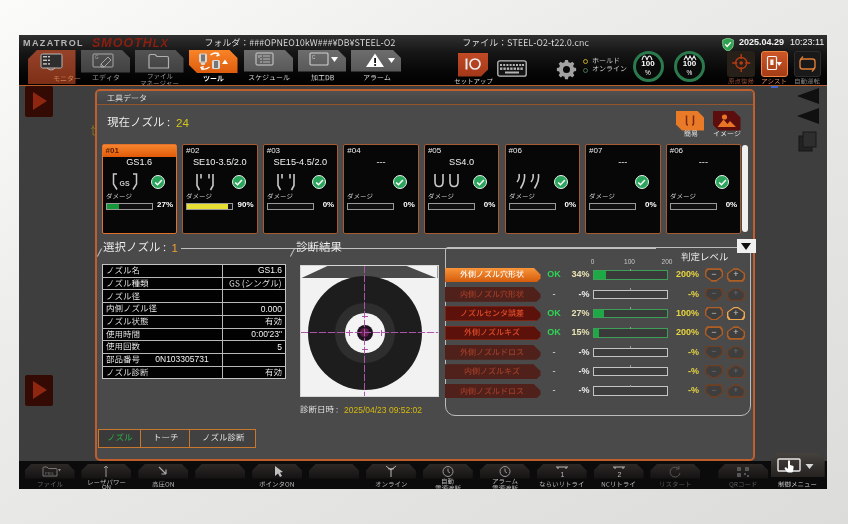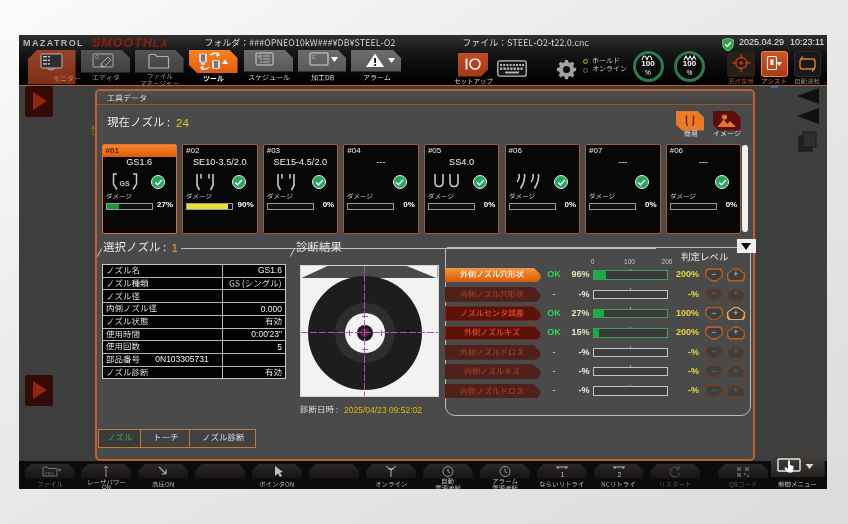--- a/index.html
+++ b/index.html
@@ -14,21 +14,21 @@
 <svg style="position:absolute;left:185.0px;top:2.5px;overflow:visible" width="191.8" height="10.4" viewBox="0 -7.92 191.8 10.44">
       <path d="M7.7 -6 7.2 -6.3C7 -6.3 6.9 -6.3 6.7 -6.3C6.3 -6.3 2.7 -6.3 2.2 -6.3C1.9 -6.3 1.6 -6.3 1.3 -6.3V-5.6C1.5 -5.6 1.8 -5.6 2.2 -5.6C2.7 -5.6 6.3 -5.6 6.8 -5.6C6.7 -4.7 6.3 -3.5 5.6 -2.6C4.9 -1.7 3.9 -0.9 2.1 -0.5L2.7 0.2C4.4 -0.3 5.5 -1.2 6.3 -2.2C7 -3.1 7.4 -4.6 7.6 -5.5C7.6 -5.7 7.7 -5.9 7.7 -6Z M10.6 -0.8 11.1 -0.2C12.3 -0.9 13.6 -2 14.2 -2.9L14.2 -0.3C14.2 -0.2 14.1 -0.1 14 -0.1C13.7 -0.1 13.2 -0.1 12.9 -0.2L12.9 0.5C13.3 0.5 13.9 0.6 14.2 0.6C14.6 0.6 14.9 0.3 14.9 -0.1L14.8 -3.5H16.2C16.3 -3.5 16.6 -3.5 16.7 -3.5V-4.2C16.6 -4.2 16.3 -4.2 16.1 -4.2H14.8L14.8 -4.9C14.8 -5.1 14.8 -5.3 14.9 -5.5H14.1C14.1 -5.3 14.2 -5.1 14.2 -4.9L14.2 -4.2H11.5C11.3 -4.2 11 -4.2 10.8 -4.2V-3.5C11 -3.5 11.2 -3.5 11.5 -3.5H13.9C13.3 -2.6 11.9 -1.4 10.6 -0.8Z M22.7 -0.2 23.2 0.2C23.3 0.2 23.4 0.1 23.5 0C24.5 -0.5 25.8 -1.4 26.6 -2.5L26.1 -3.1C25.5 -2.1 24.3 -1.3 23.5 -0.9C23.5 -1.2 23.5 -5.5 23.5 -6.1C23.5 -6.4 23.5 -6.7 23.6 -6.7H22.7C22.7 -6.7 22.8 -6.4 22.8 -6.1C22.8 -5.5 22.8 -1.1 22.8 -0.7C22.8 -0.5 22.8 -0.3 22.7 -0.2ZM18.6 -0.2 19.3 0.2C20 -0.4 20.6 -1.3 20.9 -2.2C21.1 -3.1 21.1 -5.1 21.1 -6.1C21.1 -6.3 21.2 -6.6 21.2 -6.7H20.4C20.4 -6.5 20.4 -6.3 20.4 -6.1C20.4 -5.1 20.4 -3.3 20.2 -2.4C19.9 -1.6 19.4 -0.8 18.6 -0.2Z M34.9 -7.6 34.4 -7.4C34.6 -7.1 34.9 -6.6 35.1 -6.2L35.6 -6.4C35.5 -6.7 35.1 -7.3 34.9 -7.6ZM31.5 -6.9 30.7 -7.1C30.7 -6.9 30.5 -6.6 30.4 -6.4C30 -5.6 29.1 -4.2 27.5 -3.3L28.1 -2.8C29.2 -3.5 30 -4.4 30.5 -5.2H33.6C33.4 -4.4 32.9 -3.5 32.3 -2.7C31.7 -3.1 31 -3.6 30.4 -3.9L30 -3.4C30.5 -3.1 31.2 -2.6 31.9 -2.1C31.1 -1.2 29.9 -0.4 28.4 0L29 0.6C30.6 0 31.7 -0.8 32.5 -1.7C32.8 -1.4 33.2 -1.1 33.4 -0.9L34 -1.5C33.7 -1.7 33.3 -2 32.9 -2.3C33.6 -3.2 34.1 -4.2 34.4 -5.1C34.4 -5.2 34.5 -5.4 34.6 -5.6L34.1 -5.8L34.6 -6C34.4 -6.4 34.1 -6.9 33.9 -7.3L33.4 -7C33.7 -6.7 33.9 -6.2 34.1 -5.8L34 -5.9C33.8 -5.9 33.6 -5.8 33.4 -5.8H31L31.1 -6.1C31.2 -6.3 31.4 -6.6 31.5 -6.9Z M40.5 -4.9C40.9 -4.9 41.2 -5.2 41.2 -5.6C41.2 -6 40.9 -6.2 40.5 -6.2C40.1 -6.2 39.8 -6 39.8 -5.6C39.8 -5.2 40.1 -4.9 40.5 -4.9ZM40.5 -0.5C40.9 -0.5 41.2 -0.8 41.2 -1.2C41.2 -1.6 40.9 -1.8 40.5 -1.8C40.1 -1.8 39.8 -1.6 39.8 -1.2C39.8 -0.8 40.1 -0.5 40.5 -0.5Z M45.9 0H46.4L46.7 -2.1H48L47.8 0H48.3L48.6 -2.1H49.5V-2.6H48.6L48.8 -4.1H49.7V-4.7H48.9L49.1 -6.5H48.6L48.3 -4.7H47L47.2 -6.5H46.7L46.5 -4.7H45.6V-4.1H46.4L46.2 -2.6H45.4V-2.1H46.2ZM46.8 -2.6 46.9 -4.1H48.3L48.1 -2.6Z M50.9 0H51.4L51.7 -2.1H53L52.8 0H53.3L53.6 -2.1H54.5V-2.6H53.6L53.8 -4.1H54.7V-4.7H53.9L54.1 -6.5H53.6L53.3 -4.7H52L52.2 -6.5H51.7L51.5 -4.7H50.6V-4.1H51.4L51.2 -2.6H50.4V-2.1H51.1ZM51.8 -2.6 51.9 -4.1H53.3L53.1 -2.6Z M55.9 0H56.4L56.7 -2.1H58L57.8 0H58.3L58.6 -2.1H59.5V-2.6H58.6L58.8 -4.1H59.7V-4.7H58.9L59.1 -6.5H58.6L58.3 -4.7H57L57.2 -6.5H56.7L56.5 -4.7H55.5V-4.1H56.4L56.2 -2.6H55.3V-2.1H56.1ZM56.7 -2.6 56.9 -4.1H58.3L58.1 -2.6Z M63.3 0.1C65 0.1 66.1 -1.2 66.1 -3.3C66.1 -5.4 65 -6.7 63.3 -6.7C61.7 -6.7 60.5 -5.4 60.5 -3.3C60.5 -1.2 61.7 0.1 63.3 0.1ZM63.3 -0.6C62.1 -0.6 61.4 -1.7 61.4 -3.3C61.4 -5 62.1 -6 63.3 -6C64.5 -6 65.3 -5 65.3 -3.3C65.3 -1.7 64.5 -0.6 63.3 -0.6Z M67.6 0H68.4V-2.6H69.5C70.9 -2.6 71.9 -3.3 71.9 -4.7C71.9 -6.1 70.9 -6.6 69.5 -6.6H67.6ZM68.4 -3.3V-5.9H69.3C70.5 -5.9 71.1 -5.6 71.1 -4.7C71.1 -3.7 70.5 -3.3 69.4 -3.3Z M73.3 0H74.1V-3.5C74.1 -4.2 74 -4.9 74 -5.5H74L74.7 -4.2L77.1 0H78V-6.6H77.2V-3.2C77.2 -2.5 77.2 -1.7 77.3 -1.1H77.2L76.5 -2.4L74.1 -6.6H73.3Z M79.8 0H83.7V-0.7H80.6V-3.1H83.1V-3.8H80.6V-5.9H83.6V-6.6H79.8Z M87.5 0.1C89.2 0.1 90.3 -1.2 90.3 -3.3C90.3 -5.4 89.2 -6.7 87.5 -6.7C85.9 -6.7 84.7 -5.4 84.7 -3.3C84.7 -1.2 85.9 0.1 87.5 0.1ZM87.5 -0.6C86.3 -0.6 85.5 -1.7 85.5 -3.3C85.5 -5 86.3 -6 87.5 -6C88.7 -6 89.5 -5 89.5 -3.3C89.5 -1.7 88.7 -0.6 87.5 -0.6Z M91.6 0H95.3V-0.7H93.9V-6.6H93.3C92.9 -6.4 92.5 -6.2 91.9 -6.1V-5.6H93.1V-0.7H91.6Z M98.3 0.1C99.6 0.1 100.4 -1 100.4 -3.3C100.4 -5.6 99.6 -6.7 98.3 -6.7C97.1 -6.7 96.3 -5.6 96.3 -3.3C96.3 -1 97.1 0.1 98.3 0.1ZM98.3 -0.5C97.6 -0.5 97.1 -1.4 97.1 -3.3C97.1 -5.2 97.6 -6.1 98.3 -6.1C99.1 -6.1 99.6 -5.2 99.6 -3.3C99.6 -1.4 99.1 -0.5 98.3 -0.5Z M101.7 0H102.5V-1.3L103.4 -2.4L104.8 0H105.7L103.9 -2.9L105.5 -4.9H104.6L102.5 -2.3H102.5V-7.2H101.7Z M107.4 0H108.4L109.4 -4C109.5 -4.5 109.6 -5 109.7 -5.5H109.8C109.9 -5 110 -4.5 110.1 -4L111.1 0H112.1L113.5 -6.6H112.7L112 -3C111.8 -2.3 111.7 -1.6 111.6 -0.9H111.5C111.4 -1.6 111.2 -2.3 111.1 -3L110.2 -6.6H109.4L108.5 -3C108.3 -2.3 108.2 -1.6 108 -0.9H108C107.8 -1.6 107.7 -2.3 107.6 -3L106.9 -6.6H106Z M114.6 0H115.1L115.4 -2.1H116.7L116.5 0H117L117.3 -2.1H118.2V-2.6H117.3L117.5 -4.1H118.4V-4.7H117.6L117.8 -6.5H117.3L117.1 -4.7H115.7L115.9 -6.5H115.4L115.2 -4.7H114.3V-4.1H115.1L114.9 -2.6H114.1V-2.1H114.9ZM115.5 -2.6 115.7 -4.1H117L116.8 -2.6Z M119.6 0H120.1L120.4 -2.1H121.7L121.5 0H122L122.3 -2.1H123.2V-2.6H122.3L122.5 -4.1H123.4V-4.7H122.6L122.8 -6.5H122.3L122 -4.7H120.7L120.9 -6.5H120.4L120.2 -4.7H119.3V-4.1H120.1L119.9 -2.6H119.1V-2.1H119.9ZM120.5 -2.6 120.6 -4.1H122L121.8 -2.6Z M124.6 0H125.1L125.4 -2.1H126.7L126.5 0H127L127.3 -2.1H128.2V-2.6H127.3L127.5 -4.1H128.4V-4.7H127.6L127.8 -6.5H127.3L127 -4.7H125.7L125.9 -6.5H125.4L125.2 -4.7H124.3V-4.1H125.1L124.9 -2.6H124.1V-2.1H124.8ZM125.5 -2.6 125.6 -4.1H127L126.8 -2.6Z M130.8 0H131.6V-1.6H133.2V-2.1H131.6V-2.7H133.2V-3.2H131.8L133.5 -6.4H132.6L131.8 -4.7C131.6 -4.2 131.4 -3.8 131.2 -3.3H131.2C131 -3.8 130.8 -4.2 130.6 -4.7L129.8 -6.4H128.9L130.6 -3.2H129.2V-2.7H130.8V-2.1H129.2V-1.6H130.8Z M134.6 0H136.3C138.3 0 139.3 -1.2 139.3 -3.3C139.3 -5.4 138.3 -6.6 136.2 -6.6H134.6ZM135.4 -0.7V-5.9H136.2C137.7 -5.9 138.5 -5 138.5 -3.3C138.5 -1.7 137.7 -0.7 136.2 -0.7Z M140.8 0H142.9C144.4 0 145.4 -0.6 145.4 -1.9C145.4 -2.8 144.8 -3.4 144 -3.5V-3.6C144.7 -3.8 145 -4.3 145 -5C145 -6.1 144.1 -6.6 142.7 -6.6H140.8ZM141.6 -3.8V-5.9H142.6C143.7 -5.9 144.2 -5.7 144.2 -4.9C144.2 -4.2 143.7 -3.8 142.6 -3.8ZM141.6 -0.7V-3.1H142.8C143.9 -3.1 144.6 -2.8 144.6 -2C144.6 -1.1 143.9 -0.7 142.8 -0.7Z M147.9 0H148.7V-1.6H150.3V-2.1H148.7V-2.7H150.3V-3.2H148.9L150.6 -6.4H149.7L148.9 -4.7C148.7 -4.2 148.5 -3.8 148.3 -3.3H148.3C148.1 -3.8 147.9 -4.2 147.7 -4.7L146.9 -6.4H146L147.7 -3.2H146.3V-2.7H147.9V-2.1H146.3V-1.6H147.9Z M153.5 0.1C154.9 0.1 155.8 -0.7 155.8 -1.8C155.8 -2.7 155.2 -3.2 154.4 -3.5L153.5 -3.9C153 -4.1 152.4 -4.4 152.4 -5C152.4 -5.6 152.9 -6 153.6 -6C154.2 -6 154.7 -5.8 155.1 -5.4L155.5 -5.9C155.1 -6.4 154.4 -6.7 153.6 -6.7C152.4 -6.7 151.5 -6 151.5 -5C151.5 -4 152.3 -3.5 152.9 -3.3L153.8 -2.9C154.4 -2.6 154.9 -2.4 154.9 -1.7C154.9 -1 154.4 -0.6 153.5 -0.6C152.8 -0.6 152.2 -0.9 151.7 -1.4L151.2 -0.9C151.8 -0.3 152.6 0.1 153.5 0.1Z M158.4 0H159.3V-5.9H161.3V-6.6H156.4V-5.9H158.4Z M162.5 0H166.3V-0.7H163.3V-3.1H165.8V-3.8H163.3V-5.9H166.2V-6.6H162.5Z M167.8 0H171.6V-0.7H168.6V-3.1H171.1V-3.8H168.6V-5.9H171.5V-6.6H167.8Z M173.1 0H176.8V-0.7H173.9V-6.6H173.1Z M177.4 -2.2H179.7V-2.8H177.4Z M183.5 0.1C185.1 0.1 186.3 -1.2 186.3 -3.3C186.3 -5.4 185.1 -6.7 183.5 -6.7C181.8 -6.7 180.7 -5.4 180.7 -3.3C180.7 -1.2 181.8 0.1 183.5 0.1ZM183.5 -0.6C182.3 -0.6 181.5 -1.7 181.5 -3.3C181.5 -5 182.3 -6 183.5 -6C184.7 -6 185.5 -5 185.5 -3.3C185.5 -1.7 184.7 -0.6 183.5 -0.6Z M187.2 0H191.4V-0.7H189.5C189.2 -0.7 188.8 -0.7 188.5 -0.6C190 -2.1 191.1 -3.5 191.1 -4.8C191.1 -5.9 190.3 -6.7 189.1 -6.7C188.3 -6.7 187.7 -6.3 187.2 -5.8L187.7 -5.3C188 -5.7 188.5 -6 189 -6C189.9 -6 190.3 -5.5 190.3 -4.7C190.3 -3.6 189.3 -2.3 187.2 -0.5Z" fill="#e0e0e0"></path>
     </svg>
 <svg style="position:absolute;left:443.0px;top:2.5px;overflow:visible" width="127.2" height="10.4" viewBox="0 -7.92 127.2 10.44">
       <path d="M7.7 -6 7.2 -6.3C7 -6.3 6.9 -6.3 6.7 -6.3C6.3 -6.3 2.7 -6.3 2.2 -6.3C1.9 -6.3 1.6 -6.3 1.3 -6.3V-5.6C1.5 -5.6 1.8 -5.6 2.2 -5.6C2.7 -5.6 6.3 -5.6 6.8 -5.6C6.7 -4.7 6.3 -3.5 5.6 -2.6C4.9 -1.7 3.9 -0.9 2.1 -0.5L2.7 0.2C4.4 -0.3 5.5 -1.2 6.3 -2.2C7 -3.1 7.4 -4.6 7.6 -5.5C7.6 -5.7 7.7 -5.9 7.7 -6Z M16.8 -4.5 16.4 -4.9C16.3 -4.9 16 -4.9 15.9 -4.9C15.5 -4.9 11.8 -4.9 11.4 -4.9C11.2 -4.9 10.8 -4.9 10.6 -4.9V-4.2C10.9 -4.2 11.2 -4.2 11.4 -4.2C11.8 -4.2 15.2 -4.2 15.7 -4.2C15.5 -3.8 14.8 -3 14.2 -2.6L14.8 -2.2C15.6 -2.8 16.3 -3.9 16.6 -4.3C16.6 -4.4 16.7 -4.5 16.8 -4.5ZM13.8 -3.6H13C13 -3.4 13 -3.3 13 -3.1C13 -1.9 12.9 -0.9 11.6 -0.1C11.4 0 11.2 0.1 11 0.2L11.7 0.7C13.6 -0.3 13.7 -1.7 13.8 -3.6Z M18.8 -3.2 19.1 -2.5C20.4 -2.9 21.6 -3.5 22.6 -4V-0.7C22.6 -0.3 22.5 0.1 22.5 0.3H23.4C23.4 0.1 23.3 -0.3 23.3 -0.7V-4.5C24.3 -5.1 25.1 -5.8 25.8 -6.5L25.2 -7C24.5 -6.3 23.6 -5.5 22.7 -4.9C21.7 -4.3 20.3 -3.7 18.8 -3.2Z M31.7 -0.2 32.2 0.2C32.3 0.2 32.4 0.1 32.5 0C33.5 -0.5 34.8 -1.4 35.6 -2.5L35.1 -3.1C34.5 -2.1 33.3 -1.3 32.5 -0.9C32.5 -1.2 32.5 -5.5 32.5 -6.1C32.5 -6.4 32.5 -6.7 32.6 -6.7H31.7C31.7 -6.7 31.8 -6.4 31.8 -6.1C31.8 -5.5 31.8 -1.1 31.8 -0.7C31.8 -0.5 31.8 -0.3 31.7 -0.2ZM27.6 -0.2 28.3 0.2C29 -0.4 29.6 -1.3 29.9 -2.2C30.1 -3.1 30.1 -5.1 30.1 -6.1C30.1 -6.3 30.2 -6.6 30.2 -6.7H29.4C29.4 -6.5 29.4 -6.3 29.4 -6.1C29.4 -5.1 29.4 -3.3 29.2 -2.4C28.9 -1.6 28.4 -0.8 27.6 -0.2Z M40.5 -4.9C40.9 -4.9 41.2 -5.2 41.2 -5.6C41.2 -6 40.9 -6.2 40.5 -6.2C40.1 -6.2 39.8 -6 39.8 -5.6C39.8 -5.2 40.1 -4.9 40.5 -4.9ZM40.5 -0.5C40.9 -0.5 41.2 -0.8 41.2 -1.2C41.2 -1.6 40.9 -1.8 40.5 -1.8C40.1 -1.8 39.8 -1.6 39.8 -1.2C39.8 -0.8 40.1 -0.5 40.5 -0.5Z M47.7 0.1C49.1 0.1 50 -0.7 50 -1.8C50 -2.7 49.4 -3.2 48.6 -3.5L47.7 -3.9C47.2 -4.1 46.6 -4.4 46.6 -5C46.6 -5.6 47.1 -6 47.8 -6C48.4 -6 48.9 -5.8 49.3 -5.4L49.8 -5.9C49.3 -6.4 48.6 -6.7 47.8 -6.7C46.6 -6.7 45.7 -6 45.7 -5C45.7 -4 46.5 -3.5 47.1 -3.3L48 -2.9C48.7 -2.6 49.1 -2.4 49.1 -1.7C49.1 -1 48.6 -0.6 47.7 -0.6C47.1 -0.6 46.4 -0.9 45.9 -1.4L45.4 -0.9C46 -0.3 46.8 0.1 47.7 0.1Z M52.6 0H53.5V-5.9H55.5V-6.6H50.6V-5.9H52.6Z M56.7 0H60.6V-0.7H57.5V-3.1H60V-3.8H57.5V-5.9H60.5V-6.6H56.7Z M62 0H65.9V-0.7H62.8V-3.1H65.3V-3.8H62.8V-5.9H65.8V-6.6H62Z M67.3 0H71V-0.7H68.1V-6.6H67.3Z M71.7 -2.2H74V-2.8H71.7Z M77.7 0.1C79.4 0.1 80.5 -1.2 80.5 -3.3C80.5 -5.4 79.4 -6.7 77.7 -6.7C76.1 -6.7 74.9 -5.4 74.9 -3.3C74.9 -1.2 76.1 0.1 77.7 0.1ZM77.7 -0.6C76.5 -0.6 75.7 -1.7 75.7 -3.3C75.7 -5 76.5 -6 77.7 -6C78.9 -6 79.7 -5 79.7 -3.3C79.7 -1.7 78.9 -0.6 77.7 -0.6Z M81.4 0H85.6V-0.7H83.8C83.4 -0.7 83 -0.7 82.7 -0.6C84.2 -2.1 85.3 -3.5 85.3 -4.8C85.3 -5.9 84.5 -6.7 83.3 -6.7C82.5 -6.7 81.9 -6.3 81.4 -5.8L81.9 -5.3C82.3 -5.7 82.7 -6 83.2 -6C84.1 -6 84.5 -5.5 84.5 -4.7C84.5 -3.6 83.5 -2.3 81.4 -0.5Z M86.5 -2.2H88.8V-2.8H86.5Z M91.5 0.1C91.8 0.1 92.2 0 92.4 -0.1L92.3 -0.7C92.1 -0.6 91.9 -0.5 91.7 -0.5C91.1 -0.5 91 -0.9 91 -1.5V-4.2H92.3V-4.9H91V-6.3H90.3L90.2 -4.9L89.4 -4.8V-4.2H90.1V-1.5C90.1 -0.5 90.5 0.1 91.5 0.1Z M93 0H97.1V-0.7H95.3C94.9 -0.7 94.5 -0.7 94.2 -0.6C95.7 -2.1 96.8 -3.5 96.8 -4.8C96.8 -5.9 96 -6.7 94.9 -6.7C94 -6.7 93.4 -6.3 92.9 -5.8L93.4 -5.3C93.8 -5.7 94.2 -6 94.8 -6C95.6 -6 96 -5.5 96 -4.7C96 -3.6 95 -2.3 93 -0.5Z M97.9 0H102.1V-0.7H100.3C99.9 -0.7 99.5 -0.7 99.2 -0.6C100.7 -2.1 101.8 -3.5 101.8 -4.8C101.8 -5.9 101 -6.7 99.9 -6.7C99 -6.7 98.4 -6.3 97.9 -5.8L98.4 -5.3C98.8 -5.7 99.2 -6 99.8 -6C100.6 -6 101 -5.5 101 -4.7C101 -3.6 100 -2.3 97.9 -0.5Z M103.8 0.1C104.1 0.1 104.4 -0.1 104.4 -0.5C104.4 -0.9 104.1 -1.1 103.8 -1.1C103.5 -1.1 103.2 -0.9 103.2 -0.5C103.2 -0.1 103.5 0.1 103.8 0.1Z M107.6 0.1C108.8 0.1 109.6 -1 109.6 -3.3C109.6 -5.6 108.8 -6.7 107.6 -6.7C106.3 -6.7 105.5 -5.6 105.5 -3.3C105.5 -1 106.3 0.1 107.6 0.1ZM107.6 -0.5C106.8 -0.5 106.3 -1.4 106.3 -3.3C106.3 -5.2 106.8 -6.1 107.6 -6.1C108.3 -6.1 108.8 -5.2 108.8 -3.3C108.8 -1.4 108.3 -0.5 107.6 -0.5Z M111.3 0.1C111.6 0.1 111.9 -0.1 111.9 -0.5C111.9 -0.9 111.6 -1.1 111.3 -1.1C111 -1.1 110.7 -0.9 110.7 -0.5C110.7 -0.1 111 0.1 111.3 0.1Z M115.3 0.1C115.9 0.1 116.4 -0.1 116.9 -0.5L116.5 -1.1C116.2 -0.8 115.8 -0.6 115.4 -0.6C114.5 -0.6 113.9 -1.3 113.9 -2.4C113.9 -3.6 114.5 -4.3 115.4 -4.3C115.8 -4.3 116.1 -4.1 116.4 -3.9L116.8 -4.4C116.4 -4.7 116 -5 115.4 -5C114.1 -5 113 -4.1 113 -2.4C113 -0.8 114 0.1 115.3 0.1Z M118 0H118.8V-3.5C119.3 -4 119.6 -4.3 120.1 -4.3C120.8 -4.3 121.1 -3.9 121.1 -3V0H121.9V-3.1C121.9 -4.3 121.4 -5 120.4 -5C119.7 -5 119.2 -4.6 118.7 -4.2H118.7L118.6 -4.9H118Z M125.4 0.1C126 0.1 126.5 -0.1 127 -0.5L126.6 -1.1C126.3 -0.8 125.9 -0.6 125.5 -0.6C124.6 -0.6 123.9 -1.3 123.9 -2.4C123.9 -3.6 124.6 -4.3 125.5 -4.3C125.9 -4.3 126.2 -4.1 126.5 -3.9L126.9 -4.4C126.5 -4.7 126.1 -5 125.4 -5C124.2 -5 123.1 -4.1 123.1 -2.4C123.1 -0.8 124.1 0.1 125.4 0.1Z" fill="#e0e0e0"></path>
     </svg>
 <svg class="abs" style="left:703px;top:3px" width="12" height="13" viewBox="0 0 12 13">
       <path d="M6 0 L11.3 2 V6.5 C11.3 9.8 9 12 6 13 C3 12 0.7 9.8 0.7 6.5 V2 Z" fill="#2fa14f" stroke="#8ad8a0" stroke-width=".8"></path>
       <path d="M3.2 6.3 L5.2 8.4 L8.8 4.2" stroke="#fff" stroke-width="1.4" fill="none"></path>
     </svg>
-<div style="position:absolute;left:720.0px;top:2.5px;font-size:9px;color:#f2f2f2;font-weight:400;line-height:1.1;white-space:nowrap;">2025.04.29</div>
+<div style="position:absolute;left:720.0px;top:2.5px;font-size:9px;color:#f2f2f2;font-weight:700;line-height:1.1;white-space:nowrap;">2025.04.29</div>
 <div style="position:absolute;left:771.0px;top:2.5px;font-size:9px;color:#f2f2f2;font-weight:400;line-height:1.1;white-space:nowrap;">10:23:11</div>
 <div class="abs" style="left:9px;top:15px;width:47.5px;height:34px;background:linear-gradient(180deg,#96432a,#7d2f16);clip-path:polygon(9px 0,100% 0,100% 100%,0 100%,0 9px)"></div>
 <div class="abs" style="left:61.5px;top:15px;width:49.5px;height:22.5px;background:linear-gradient(180deg,#535353,#414141);clip-path:polygon(0 0,calc(100% - 8px) 0,100% 8px,100% 100%,0 100%)"></div>
 <div class="abs" style="left:116px;top:15px;width:48.5px;height:22.5px;background:linear-gradient(180deg,#535353,#414141);clip-path:polygon(0 0,calc(100% - 8px) 0,100% 8px,100% 100%,0 100%)"></div>
 <div class="abs" style="left:170px;top:15px;width:48.5px;height:23px;background:linear-gradient(180deg,#f98427,#dd5c0e);clip-path:polygon(0 0,calc(100% - 8px) 0,100% 8px,100% 100%,8px 100%,0 calc(100% - 8px))"></div>
 <div class="abs" style="left:224.5px;top:15px;width:49.5px;height:21.5px;background:linear-gradient(180deg,#6d6d6d,#585858);clip-path:polygon(0 0,calc(100% - 8px) 0,100% 8px,100% 100%,0 100%)"></div>
 <div class="abs" style="left:279px;top:15px;width:48px;height:21.5px;background:linear-gradient(180deg,#6d6d6d,#585858);clip-path:polygon(0 0,calc(100% - 8px) 0,100% 8px,100% 100%,0 100%)"></div>
 <div class="abs" style="left:332px;top:15px;width:50px;height:21.5px;background:linear-gradient(180deg,#6d6d6d,#585858);clip-path:polygon(0 0,calc(100% - 8px) 0,100% 8px,100% 100%,0 100%)"></div>
 <svg style="position:absolute;left:33.5px;top:39.5px;overflow:visible" width="28.0" height="8.1" viewBox="0 -6.16 28.0 8.12">
       <path d="M0.8 -3V-2.4C1 -2.4 1.3 -2.4 1.5 -2.4H2.8V-0.8C2.8 -0.3 3.2 0.1 4.2 0.1C4.9 0.1 5.6 0.1 6.1 0L6.1 -0.6C5.5 -0.5 5 -0.5 4.3 -0.5C3.7 -0.5 3.4 -0.7 3.4 -1V-2.4H5.8C5.9 -2.4 6.2 -2.4 6.3 -2.4V-3C6.2 -3 5.9 -2.9 5.8 -2.9H3.4V-4.4H5.2C5.5 -4.4 5.6 -4.4 5.8 -4.4V-5C5.6 -5 5.5 -4.9 5.2 -4.9C4.7 -4.9 2.4 -4.9 1.9 -4.9C1.7 -4.9 1.5 -5 1.3 -5V-4.4C1.5 -4.4 1.7 -4.4 1.9 -4.4H2.8V-2.9H1.5C1.3 -2.9 1 -3 0.8 -3Z M8.2 -4.6V-3.9C8.5 -3.9 8.7 -3.9 8.9 -3.9C9.3 -3.9 11.6 -3.9 11.9 -3.9C12.2 -3.9 12.4 -3.9 12.6 -3.9V-4.6C12.4 -4.5 12.2 -4.5 11.9 -4.5C11.6 -4.5 9.4 -4.5 8.9 -4.5C8.7 -4.5 8.5 -4.5 8.2 -4.6ZM7.6 -1.1V-0.4C7.9 -0.4 8.1 -0.5 8.4 -0.5C8.8 -0.5 12.2 -0.5 12.6 -0.5C12.8 -0.5 13 -0.4 13.2 -0.4V-1.1C13 -1.1 12.8 -1.1 12.6 -1.1C12.2 -1.1 8.8 -1.1 8.4 -1.1C8.1 -1.1 7.9 -1.1 7.6 -1.1Z M17.8 -5.5 17.1 -5.7C17.1 -5.5 17 -5.3 16.9 -5.1C16.6 -4.5 15.8 -3.5 14.6 -2.7L15.1 -2.3C15.9 -2.9 16.5 -3.6 17 -4.2H19.3C19.2 -3.6 18.8 -2.9 18.4 -2.3C17.9 -2.6 17.4 -2.9 16.9 -3.2L16.5 -2.8C17 -2.5 17.5 -2.2 18 -1.8C17.4 -1.1 16.5 -0.5 15.3 -0.1L15.8 0.3C17 -0.1 17.9 -0.8 18.5 -1.5C18.8 -1.2 19 -1 19.2 -0.8L19.6 -1.3C19.4 -1.5 19.1 -1.7 18.9 -1.9C19.4 -2.6 19.8 -3.5 19.9 -4.1C20 -4.2 20 -4.4 20.1 -4.5L19.6 -4.8C19.5 -4.7 19.4 -4.7 19.2 -4.7H17.3L17.4 -4.9C17.5 -5.1 17.6 -5.3 17.8 -5.5Z M21.7 -3V-2.3C21.9 -2.4 22.3 -2.4 22.7 -2.4C23.2 -2.4 26 -2.4 26.5 -2.4C26.8 -2.4 27.1 -2.4 27.3 -2.3V-3C27.1 -3 26.9 -3 26.5 -3C26 -3 23.2 -3 22.7 -3C22.3 -3 21.9 -3 21.7 -3Z" fill="#d28457"></path>
@@ -425,21 +425,21 @@
 <div style="position:absolute;left:510.5px;width:200px;text-align:center;top:222.5px;font-size:6.5px;color:#c8c8c8;font-weight:400;line-height:1.1;white-space:nowrap;">100</div>
 <div style="position:absolute;left:548.0px;width:200px;text-align:center;top:222.5px;font-size:6.5px;color:#c8c8c8;font-weight:400;line-height:1.1;white-space:nowrap;">200</div>
 <svg style="position:absolute;left:662.0px;top:216.5px;overflow:visible" width="47.5" height="11.0" viewBox="0 -8.36 47.5 11.02">
       <path d="M8 -7.8V-0.2C8 -0 7.9 0 7.7 0.1C7.5 0.1 6.9 0.1 6.3 0C6.4 0.2 6.5 0.6 6.5 0.8C7.4 0.8 7.9 0.8 8.2 0.6C8.5 0.5 8.7 0.3 8.7 -0.2V-7.8ZM0.6 -7.3C0.9 -6.7 1.2 -5.8 1.3 -5.3L2 -5.5C1.9 -6 1.5 -6.8 1.2 -7.4ZM5.6 -6.8V-1.6H6.3V-6.8ZM4.5 -7.5C4.3 -6.9 3.9 -6 3.6 -5.5L4.2 -5.3C4.5 -5.8 4.9 -6.6 5.2 -7.3ZM2.5 -8V-4.9H0.6V-4.3H2.5V-2.9H0.4V-2.2H2.5V0.8H3.2V-2.2H5.3V-2.9H3.2V-4.3H5V-4.9H3.2V-8Z M11.6 -3.6C11.4 -1.9 10.9 -0.5 9.8 0.3C10 0.4 10.3 0.7 10.4 0.8C11 0.3 11.5 -0.5 11.8 -1.3C12.7 0.3 14.1 0.6 16.1 0.6H18.3C18.4 0.4 18.5 0.1 18.6 -0.1C18.1 -0.1 16.5 -0.1 16.1 -0.1C15.6 -0.1 15.1 -0.1 14.6 -0.2V-2.1H17.4V-2.8H14.6V-4.4H17.1V-5.1H11.5V-4.4H13.9V-0.4C13.1 -0.7 12.5 -1.2 12.1 -2.2C12.2 -2.6 12.3 -3 12.3 -3.5ZM10.3 -6.9V-4.8H11V-6.2H17.5V-4.8H18.2V-6.9H14.6V-8H13.9V-6.9Z M21.1 -0.3 21.7 0.2C21.8 0.1 22 0 22.1 0C24.4 -0.7 26.4 -1.9 27.6 -3.4L27.2 -4.1C26 -2.5 23.8 -1.3 22 -0.8C22 -1.3 22 -5.3 22 -6.2C22 -6.5 22 -6.8 22.1 -7.1H21.1C21.2 -6.9 21.2 -6.5 21.2 -6.2C21.2 -5.3 21.2 -1.4 21.2 -0.8C21.2 -0.6 21.2 -0.5 21.1 -0.3Z M35.1 -6.4 34.5 -6.2C34.8 -5.8 35.2 -5.2 35.4 -4.7L36 -4.9C35.7 -5.4 35.3 -6.1 35.1 -6.4ZM36.3 -6.9 35.7 -6.7C36.1 -6.3 36.4 -5.7 36.7 -5.2L37.2 -5.4C37 -5.9 36.5 -6.6 36.3 -6.9ZM29 -2.5 29.7 -1.8C29.9 -2 30.1 -2.3 30.3 -2.5C30.7 -3 31.5 -4.1 31.9 -4.6C32.3 -5 32.4 -5.1 32.8 -4.7C33.2 -4.3 34.1 -3.4 34.6 -2.7C35.3 -2.1 36.1 -1.1 36.8 -0.3L37.4 -1C36.7 -1.7 35.7 -2.8 35.1 -3.4C34.5 -4 33.7 -4.9 33.2 -5.4C32.5 -6.1 32.1 -5.9 31.5 -5.3C31 -4.6 30.1 -3.6 29.7 -3.1C29.4 -2.9 29.3 -2.7 29 -2.5Z M43 -0.2 43.5 0.2C43.5 0.2 43.7 0.1 43.8 0C44.9 -0.5 46.2 -1.5 47 -2.6L46.6 -3.3C45.9 -2.2 44.7 -1.3 43.8 -0.9C43.8 -1.2 43.8 -5.8 43.8 -6.4C43.8 -6.8 43.9 -7 43.9 -7.1H43C43 -7 43 -6.8 43 -6.4C43 -5.8 43 -1.2 43 -0.7C43 -0.5 43 -0.4 43 -0.2ZM38.6 -0.2 39.3 0.2C40.1 -0.4 40.7 -1.4 41 -2.4C41.3 -3.3 41.3 -5.4 41.3 -6.4C41.3 -6.7 41.4 -7 41.4 -7.1H40.5C40.5 -6.9 40.6 -6.7 40.6 -6.4C40.6 -5.3 40.6 -3.4 40.3 -2.6C40 -1.7 39.4 -0.8 38.6 -0.2Z" fill="#fafafa"></path>
     </svg>
 <div class="abs" style="left:425.5px;top:232.6px;width:96px;height:14.8px;background:linear-gradient(180deg,#f9953a,#d45c0c);clip-path:polygon(0 0,calc(100% - 7px) 0,100% 7px,100% calc(100% - 4px),calc(100% - 4px) 100%,0 100%)"></div>
 <svg style="position:absolute;left:441.0px;top:235.4px;overflow:visible" width="64.0" height="9.3" viewBox="0 -7.04 64.0 9.28">
       <path d="M2.2 -4.8H3.6C3.5 -4.1 3.3 -3.4 3 -2.9C2.7 -3.2 2.1 -3.5 1.7 -3.8C1.9 -4.1 2.1 -4.5 2.2 -4.8ZM4.7 -4.8 4.4 -4.7C4.4 -4.9 4.4 -5.2 4.5 -5.4L4 -5.6L3.8 -5.6H2.5C2.6 -5.9 2.7 -6.2 2.8 -6.6L2.1 -6.8C1.7 -5.3 1.1 -4 0.2 -3.2C0.4 -3.1 0.7 -2.8 0.8 -2.7C1 -2.8 1.1 -3 1.3 -3.2C1.8 -2.9 2.3 -2.5 2.7 -2.2C2.1 -1.2 1.3 -0.4 0.4 0.1C0.6 0.2 0.9 0.5 1 0.6C2.5 -0.2 3.6 -1.8 4.2 -4.2C4.5 -3.7 4.9 -3.2 5.3 -2.8V0.7H6.1V-2C6.5 -1.7 6.9 -1.4 7.4 -1.2C7.5 -1.4 7.7 -1.7 7.9 -1.8C7.3 -2.1 6.7 -2.5 6.1 -3V-6.7H5.3V-3.8C5.1 -4.2 4.8 -4.5 4.7 -4.8Z M11.2 -4.2H12.3V-3.4H11.2ZM11.2 -2.8H12.3V-1.9H11.2ZM11.2 -5.7H12.3V-4.8H11.2ZM10.6 -6.3V-1.3H12.9V-6.3ZM12 -0.9C12.2 -0.5 12.5 0.1 12.6 0.5L13.2 0.1C13.1 -0.2 12.8 -0.8 12.5 -1.2ZM13.5 -5.9V-1.2H14.1V-5.9ZM14.8 -6.6V-0.2C14.8 -0.1 14.8 -0 14.6 -0C14.5 -0 14.2 -0 13.8 -0C13.9 0.2 14 0.5 14 0.7C14.6 0.7 14.9 0.6 15.2 0.5C15.4 0.4 15.5 0.2 15.5 -0.2V-6.6ZM11 -1.2C10.8 -0.7 10.4 -0.1 10.1 0.2C10.2 0.3 10.5 0.5 10.6 0.6C11 0.3 11.4 -0.4 11.7 -0.9ZM9.8 -6.7C9.4 -5.5 8.8 -4.3 8.1 -3.5C8.2 -3.3 8.4 -2.9 8.5 -2.7C8.7 -3 8.9 -3.3 9.1 -3.6V0.7H9.9V-5C10.1 -5.5 10.3 -6 10.5 -6.5Z M22.5 -5.8 21.6 -6.1C21.3 -4.9 20.8 -3.6 20 -2.6C19.3 -1.8 18.2 -1 17 -0.5L17.7 0.2C18.9 -0.3 20 -1.2 20.7 -2.1C21.4 -2.9 21.9 -4.1 22.2 -5C22.3 -5.2 22.4 -5.6 22.5 -5.8Z M31 -6.9 30.5 -6.6C30.8 -6.3 31 -5.9 31.2 -5.5L31.7 -5.8C31.6 -6.1 31.3 -6.6 31 -6.9ZM30.4 -5.2 30.3 -5.3 30.7 -5.5C30.6 -5.8 30.3 -6.3 30.1 -6.6L29.6 -6.4C29.8 -6.1 30 -5.7 30.2 -5.4L29.8 -5.6C29.7 -5.6 29.4 -5.5 29.1 -5.5C28.8 -5.5 26.5 -5.5 26.2 -5.5C25.9 -5.5 25.5 -5.6 25.3 -5.6V-4.7C25.4 -4.7 25.9 -4.7 26.2 -4.7C26.5 -4.7 28.8 -4.7 29.1 -4.7C28.9 -4.1 28.4 -3.2 27.8 -2.6C27 -1.7 25.8 -0.8 24.6 -0.3L25.2 0.4C26.3 -0.1 27.4 -1 28.3 -1.9C29.1 -1.2 29.9 -0.3 30.4 0.4L31.1 -0.2C30.6 -0.8 29.6 -1.8 28.8 -2.5C29.4 -3.2 29.8 -4.1 30.1 -4.8C30.2 -4.9 30.3 -5.1 30.4 -5.2Z M36.1 -0.2 36.6 0.3C36.7 0.2 36.8 0.1 37 0.1C37.9 -0.4 39 -1.2 39.7 -2.1L39.2 -2.8C38.6 -2 37.7 -1.3 37 -1C37 -1.3 37 -4.9 37 -5.4C37 -5.7 37 -6 37.1 -6.1H36.1C36.1 -6 36.2 -5.7 36.2 -5.4C36.2 -4.9 36.2 -1.1 36.2 -0.7C36.2 -0.5 36.2 -0.3 36.1 -0.2ZM32.4 -0.2 33.2 0.3C33.9 -0.3 34.4 -1.1 34.6 -2C34.8 -2.8 34.9 -4.5 34.9 -5.4C34.9 -5.7 34.9 -6 34.9 -6H34C34 -5.8 34 -5.7 34 -5.4C34 -4.5 34 -2.9 33.8 -2.2C33.6 -1.5 33.1 -0.7 32.4 -0.2Z M42.5 -3.8C42.2 -2 41.5 -0.7 40.3 0.1C40.5 0.2 40.8 0.5 41 0.7C42.2 -0.2 42.9 -1.7 43.3 -3.6ZM45.6 -3.7 44.8 -3.6C45.3 -1.8 46 -0.2 47.2 0.7C47.3 0.4 47.5 0.1 47.7 -0C46.7 -0.7 45.9 -2.2 45.6 -3.7ZM40.6 -5.6V-3.6H41.4V-4.9H46.6V-3.6H47.4V-5.6H44.4V-6.8H43.6V-5.6Z M54.7 -6.6C54.2 -6 53.3 -5.3 52.6 -4.9C52.8 -4.8 53 -4.6 53.1 -4.4C53.9 -4.9 54.8 -5.6 55.4 -6.3ZM54.9 -4.4C54.4 -3.7 53.4 -3 52.6 -2.6C52.8 -2.5 53.1 -2.2 53.2 -2.1C54 -2.6 55 -3.3 55.6 -4.1ZM55 -2.3C54.5 -1.3 53.4 -0.4 52.2 0.1C52.4 0.2 52.6 0.5 52.8 0.7C54 0.1 55.1 -0.9 55.8 -2ZM51.1 -5.6V-3.6H50V-5.6ZM48.3 -3.6V-2.9H49.3C49.2 -1.8 49.1 -0.7 48.2 0.2C48.4 0.3 48.7 0.6 48.8 0.7C49.8 -0.3 50 -1.6 50 -2.9H51.1V0.7H51.9V-2.9H52.7V-3.6H51.9V-5.6H52.6V-6.3H48.4V-5.6H49.3V-3.6Z M61.9 -6.2C62.2 -5.8 62.6 -5.2 62.8 -4.8L63.4 -5.2C63.2 -5.5 62.8 -6.1 62.5 -6.5ZM56.2 -1.7 56.7 -1C57 -1.3 57.5 -1.7 57.9 -2.1V0.7H58.6V0.2C58.8 0.3 59.1 0.5 59.2 0.7C60.3 -0.3 60.9 -1.4 61.2 -2.5C61.6 -1.1 62.3 -0 63.3 0.7C63.4 0.5 63.6 0.2 63.8 0C62.6 -0.7 61.9 -2.1 61.5 -3.7H63.6V-4.5H61.4V-4.8V-6.7H60.7V-4.8V-4.5H58.9V-3.7H60.6C60.5 -2.4 60 -1 58.6 0.2V-6.8H57.9V-4.3C57.7 -4.7 57.3 -5.3 56.9 -5.7L56.3 -5.4C56.7 -4.9 57.1 -4.3 57.3 -3.8L57.9 -4.2V-3C57.3 -2.5 56.7 -2 56.2 -1.7Z" fill="#fff"></path>
     </svg>
 <div style="position:absolute;left:435.0px;width:200px;text-align:center;top:235.2px;font-size:9px;color:#2ed654;font-weight:700;line-height:1.1;white-space:nowrap;">OK</div>
-<div style="position:absolute;left:370.5px;width:200px;text-align:right;top:235.2px;font-size:9px;color:#e9e3b4;font-weight:700;line-height:1.1;white-space:nowrap;">96%</div>
+<div style="position:absolute;left:370.5px;width:200px;text-align:right;top:235.2px;font-size:9px;color:#e9e3b4;font-weight:700;line-height:1.1;white-space:nowrap;">34%</div>
 <div class="abs" style="left:573.5px;top:235.20px;width:75px;height:9.5px;border:1px solid #3f9e58;background:#3a3a3a"></div>
 <div class="abs" style="left:574.5px;top:236.20px;width:12.8px;height:7.5px;background:#1fa846"></div>
 <div class="abs" style="left:610.5px;top:233.60px;width:1px;height:2px;background:#999"></div>
 <div style="position:absolute;left:480.0px;width:200px;text-align:right;top:235.2px;font-size:9px;color:#e8d540;font-weight:700;line-height:1.1;white-space:nowrap;">200%</div>
 <div class="abs" style="left:686px;top:233.2px;width:18px;height:13.5px;background:#b05e24;clip-path:polygon(2px 0,calc(100% - 2px) 0,100% 3px,100% 62%,62% 100%,38% 100%,0 62%,0 3px)">
       <div style="position:absolute;left:1.4px;top:1.4px;width:15.2px;height:10.7px;background:#3e3e3e;clip-path:polygon(2px 0,calc(100% - 2px) 0,100% 3px,100% 62%,62% 100%,38% 100%,0 62%,0 3px)"></div>
     </div>
 <div style="position:absolute;left:595.0px;width:200px;text-align:center;top:235.0px;font-size:9px;color:#c8c8c8;font-weight:400;line-height:1.1;white-space:nowrap;">−</div>
 <div class="abs" style="left:708px;top:233.2px;width:18px;height:13.5px;background:#b05e24;clip-path:polygon(38% 0,62% 0,100% 38%,100% calc(100% - 3px),calc(100% - 2px) 100%,2px 100%,0 calc(100% - 3px),0 38%)">
       <div style="position:absolute;left:1.4px;top:1.4px;width:15.2px;height:10.7px;background:#3e3e3e;clip-path:polygon(38% 0,62% 0,100% 38%,100% calc(100% - 3px),calc(100% - 2px) 100%,2px 100%,0 calc(100% - 3px),0 38%)"></div>

